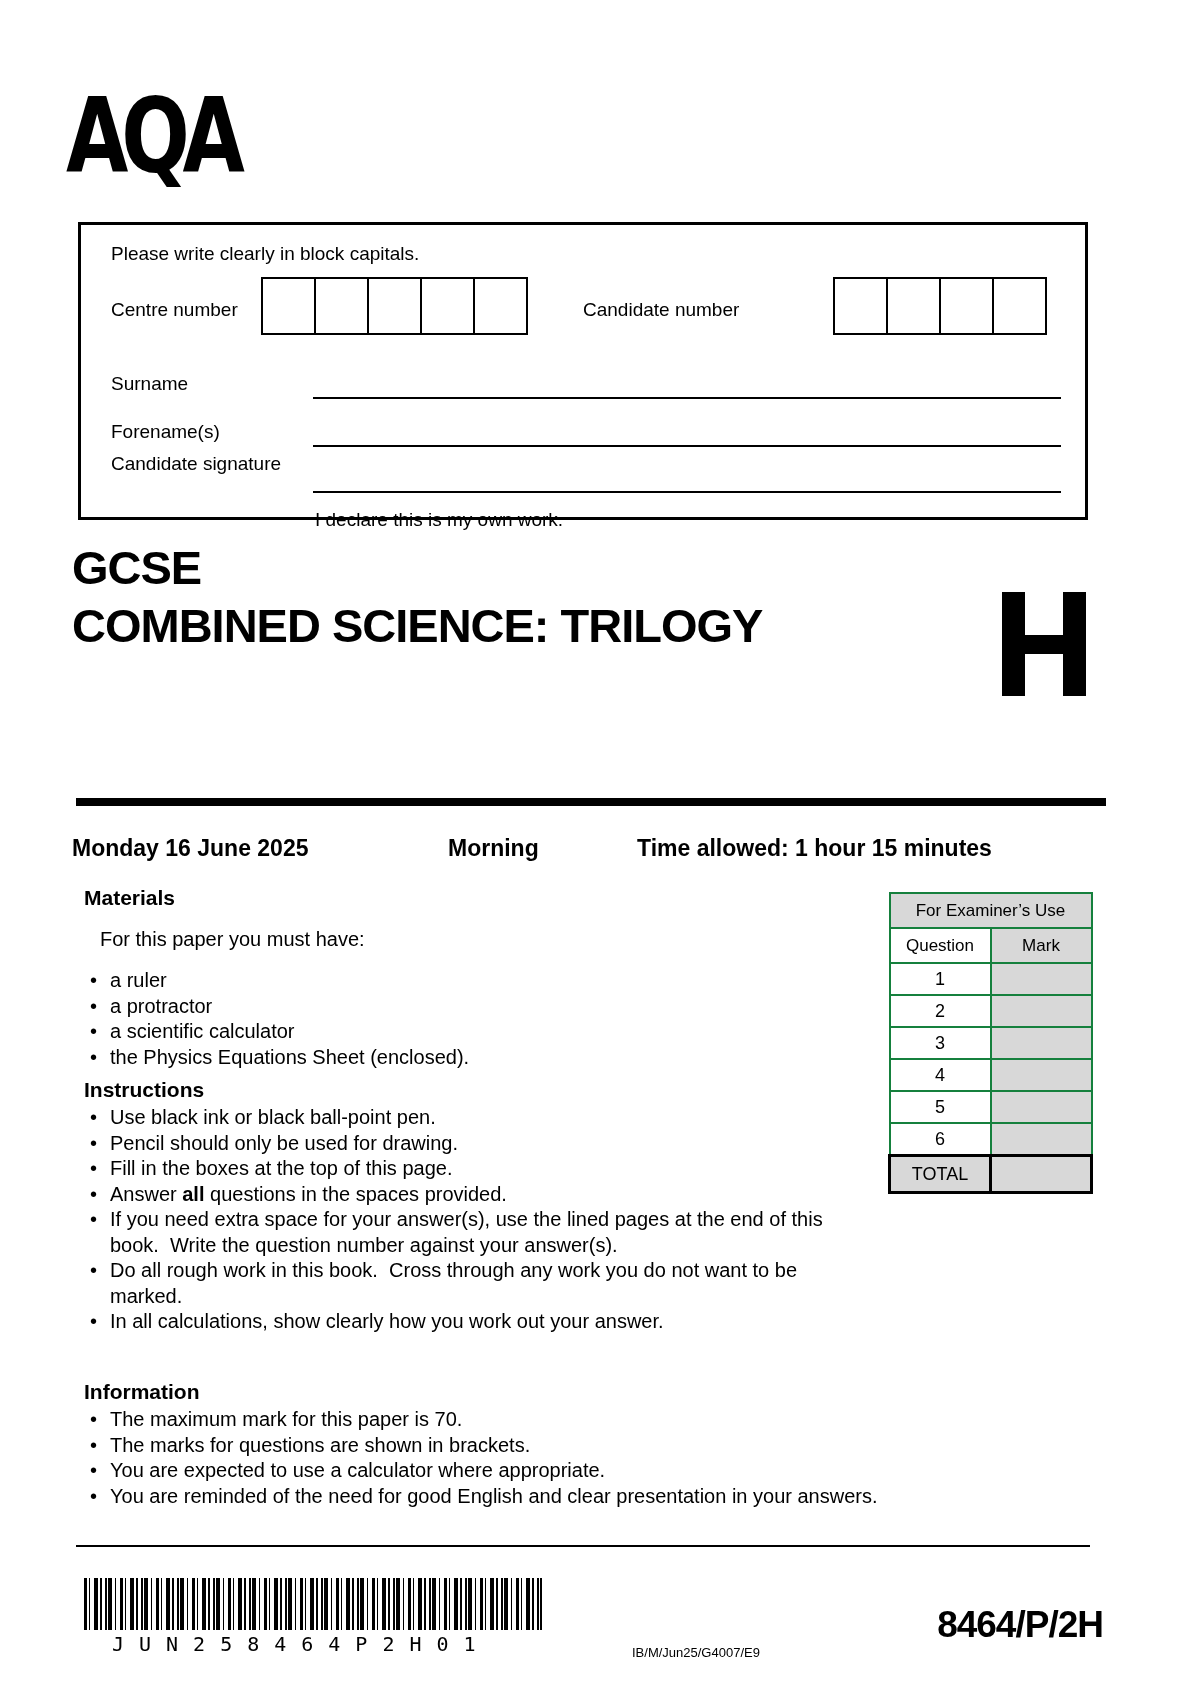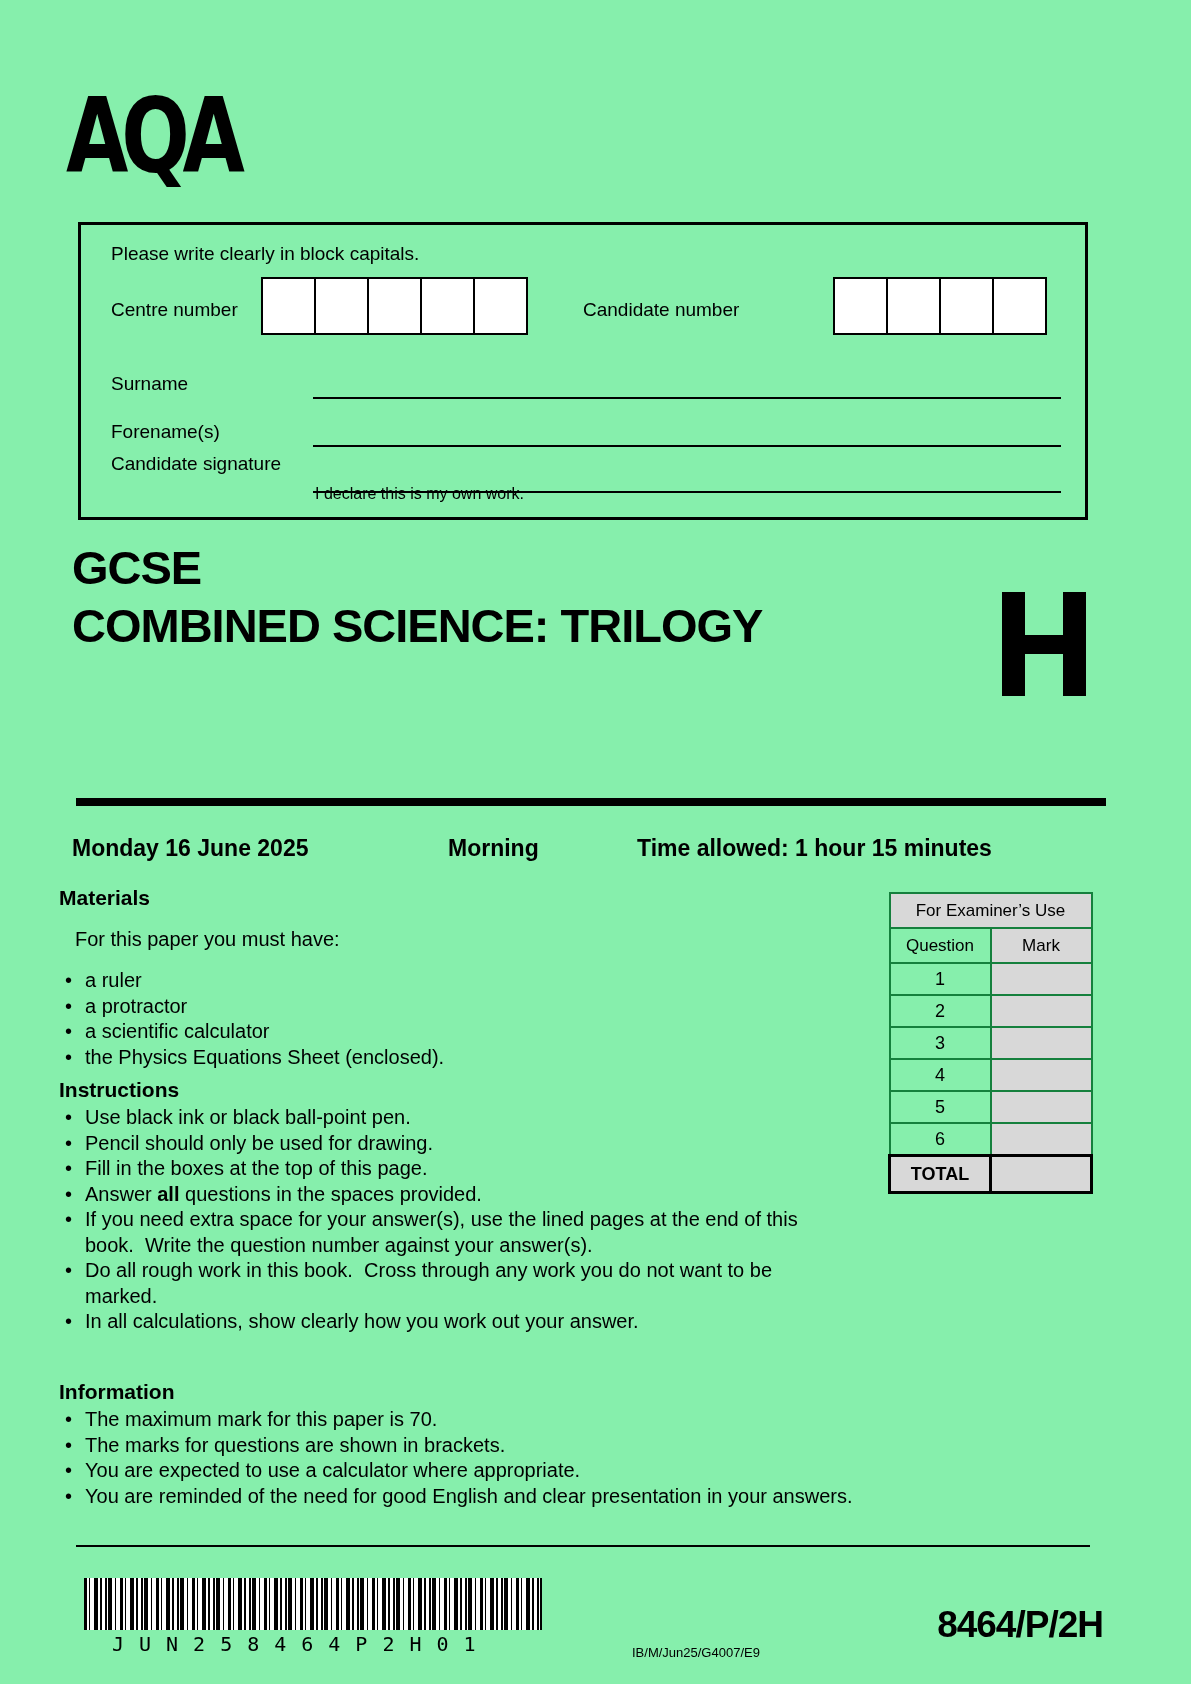--- a/index.html
+++ b/index.html
@@ -1,18 +1,18 @@
 <!DOCTYPE html>
 <html><head>
 <meta charset="utf-8">
 <style>
   html,body { margin:0; padding:0; background:#888; }
   #page {
     position:relative; width:1191px; height:1684px; margin:0 auto;
-    background:#86efac; color:#000;
+    background:#ffffff; color:#000;
     font-family:"Liberation Sans", sans-serif;
     overflow:hidden;
   }
 
   
   .logo {
     position:absolute; left:66px; top:84px;
     font-family:"DejaVu Sans", sans-serif;
     font-weight:900; font-size:112px; line-height:1;
     letter-spacing:-10px;
@@ -23,39 +23,39 @@
   .cand-box {
     position:absolute; left:78px; top:222px; width:1004px; height:292px;
     border:3px solid #000;
   }
   .cand-instruction { position:absolute; left:30px; top:18px; font-size:19px; }
   .cand-label { position:absolute; font-size:19px; }
   .cellrow { position:absolute; display:flex; }
   .cell { width:51px; height:54px; border:2px solid #000; background:#fff; }
   .cell + .cell { margin-left:-2px; }
   .writeline { position:absolute; border-bottom:2px solid #000; }
-  .declaration { position:absolute; left:234px; top:260px; font-size:16px; }
+  .declaration { position:absolute; left:234px; top:284px; font-size:19px; }
 
   
   .title-block { position:absolute; left:72px; top:540px; }
   .qualification { font-size:47px; font-weight:700; letter-spacing:-1px; line-height:56px; }
   .subject { font-size:47px; font-weight:700; letter-spacing:-1px; line-height:60px; }
   .tier-badge { position:absolute; left:1002px; top:592px; }
   .tier-lines { position:absolute; left:72px; top:672px; font-size:27px; font-weight:600; line-height:34px; }
 
   .rule-thick { position:absolute; left:76px; top:798px; width:1030px; height:8px; background:#000; }
 
   
   .session { position:absolute; top:835px; left:0; width:100%; font-size:23px; font-weight:600; }
   .session .date { position:absolute; left:72px; white-space:nowrap; }
   .session .tod { position:absolute; left:448px; white-space:nowrap; }
   .session .allowed { position:absolute; left:637px; white-space:nowrap; }
 
   
-  .section { position:absolute; left:59px; }
+  .section { position:absolute; left:84px; }
   .section h3 { margin:0 0 3px 0; font-size:21px; font-weight:700; }
   .section .intro { font-size:20px; line-height:26px; margin:16px; }
   .bullets { list-style:none; margin:2px 0 0 0; padding:0 0 0 26px; }
   .bullets li {
     position:relative; font-size:20px; line-height:25.5px;
     white-space:pre-wrap;
   }
   .bullets li::before { content:"\2022"; position:absolute; left:-20px; }
   .materials { top:886px; width:760px; }
   .instructions { top:1078px; width:770px; }
@@ -65,21 +65,21 @@
   .b-strong { font-weight:700; }
 
   
   .exam-table { position:absolute; left:888px; top:892px; border-collapse:collapse; }
   .exam-table td {
     border:2px solid #15803d; text-align:center; font-size:18px;
     width:98px; height:30px; padding:0;
   }
   .exam-table .thead td { height:33px; font-size:17px; }
   .exam-table .graybg { background:#d8d8d8; }
-  .exam-table .total-row td { border:3px solid #000; font-weight:700; height:34px; }
+  .exam-table .total-row td { border:3px solid #000; font-weight:400; height:34px; }
 
   
   .rule-thin { position:absolute; left:76px; top:1545px; width:1014px; height:2px; background:#000; }
   .barcode {
     position:absolute; left:84px; top:1578px; width:458px; height:52px;
     background:
       repeating-linear-gradient(90deg,
         #000 0 3px, #fff 3px 5px, #000 5px 6px, #fff 6px 10px,
         #000 10px 14px, #fff 14px 16px, #000 16px 18px, #fff 18px 21px,
         #000 21px 23px, #fff 23px 24px, #000 24px 28px, #fff 28px 31px,

